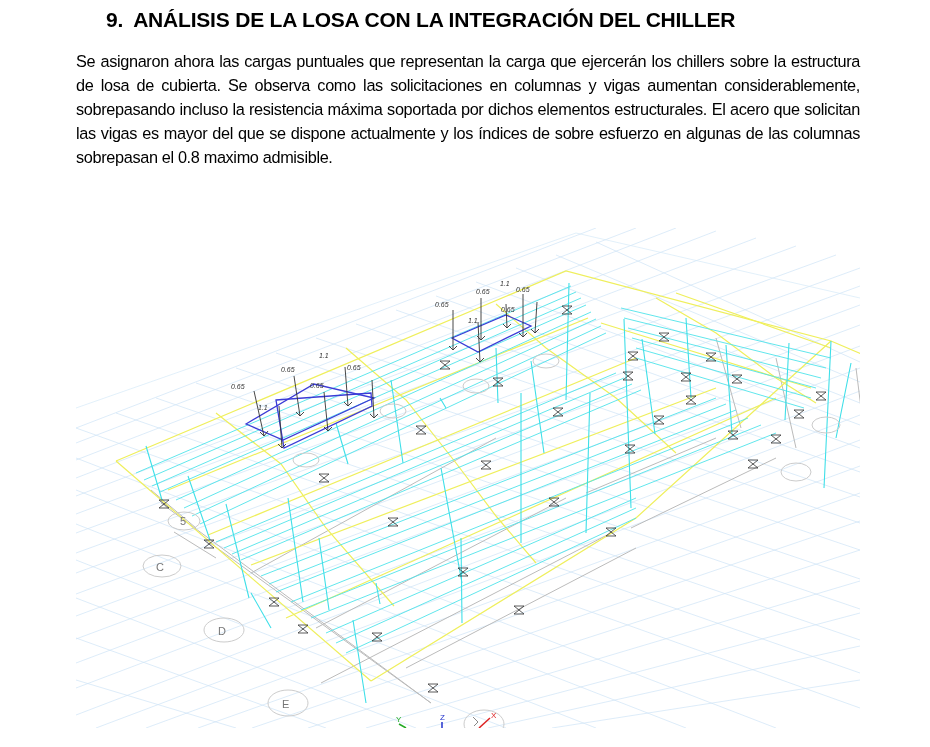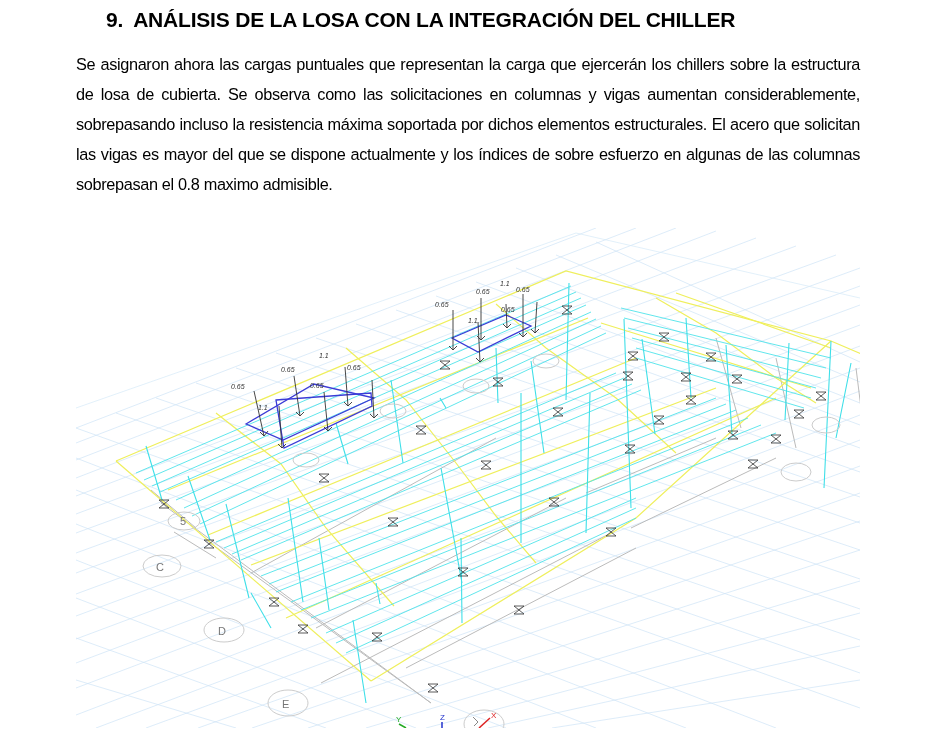--- a/index.html
+++ b/index.html
@@ -5,21 +5,21 @@
   html, body { margin: 0; padding: 0; background: #ffffff; }
   body { width: 930px; height: 747px; position: relative; overflow: hidden; font-family: "Liberation Sans", sans-serif; }
   .heading {
     position: absolute; left: 106px; top: 8px; margin: 0;
     font-family: "Liberation Sans", sans-serif; font-weight: bold; font-size: 21px;
     color: #000; letter-spacing: -0.2px; white-space: nowrap;
   }
   .heading .num { margin-right: 10px; }
   .para {
     position: absolute; left: 76px; top: 49px; width: 784px; margin: 0;
-    font-family: "Liberation Sans", sans-serif; font-size: 16.3px; line-height: 30px;
+    font-family: "Liberation Sans", sans-serif; font-size: 16.3px; line-height: 24px;
     color: #000; text-align: justify; letter-spacing: -0.35px;
   }
   .figure { position: absolute; left: 76px; top: 228px; width: 784px; height: 500px; }
   .figure svg { display: block; }
   .lbl { font-family: "Liberation Sans", sans-serif; font-size: 7px; font-style: italic; fill: #333; }
   .glbl { font-family: "Liberation Sans", sans-serif; font-size: 11px; fill: #777; }
 </style>
 </head>
 <body>
 

